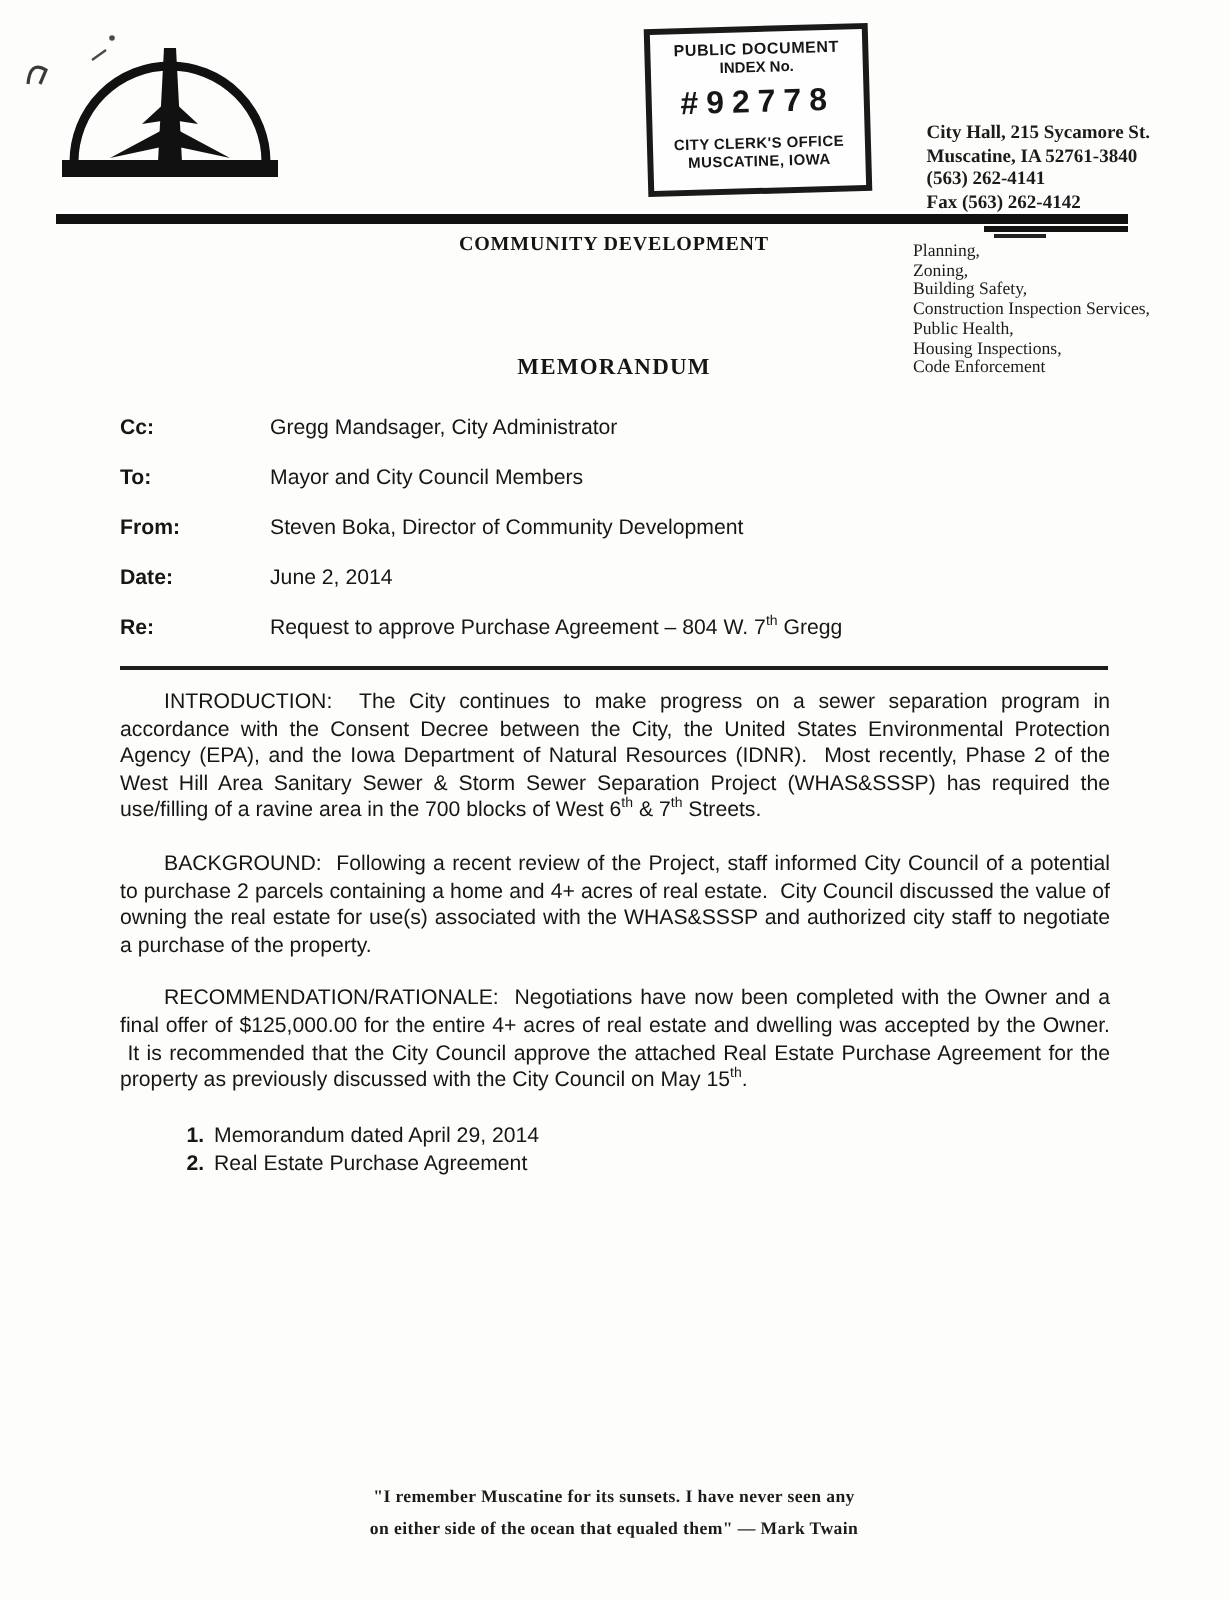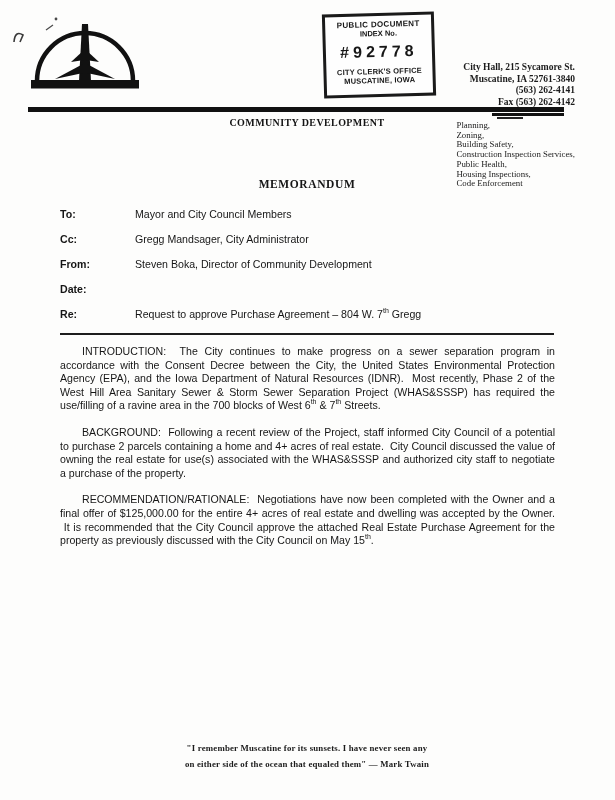--- a/index.html
+++ b/index.html
@@ -20,21 +20,21 @@
     border:3px solid #1a1a1a;transform:rotate(-1.6deg);
     text-align:center;box-sizing:border-box;padding-top:4px;
     background:rgba(255,255,255,.6);
   }
   .stamp .s1{font-size:8px;font-weight:bold;letter-spacing:.3px;}
   .stamp .s2{font-size:7.5px;font-weight:bold;}
   .stamp .num{font-size:16px;font-weight:bold;letter-spacing:4px;margin-top:5px;}
   .stamp .s3{font-size:7.5px;font-weight:bold;margin-top:6px;letter-spacing:.2px;}
   .stamp .s4{font-size:7.5px;font-weight:bold;letter-spacing:.2px;}
   .address{
-    position:absolute;right:40px;top:62px;text-align:right;
+    position:absolute;right:40px;top:62px;
     font-family:"Liberation Serif",serif;font-weight:bold;
     font-size:9.5px;line-height:11.7px;color:#1b1b1b;
   }
   .rule-thick{position:absolute;left:28px;top:107px;width:536px;height:4.5px;background:#111;}
   .rule-thick-b{position:absolute;left:492px;top:112.5px;width:72px;height:3px;background:#111;}
   .rule-thick-c{position:absolute;left:497px;top:117px;width:26px;height:1.5px;background:#222;}
   .dept-title{
     position:absolute;left:60px;top:117px;width:494px;text-align:center;
     font-family:"Liberation Serif",serif;font-weight:bold;font-size:10px;
     letter-spacing:.4px;color:#141414;
@@ -121,46 +121,51 @@
       <div>Construction Inspection Services,</div>
       <div>Public Health,</div>
       <div>Housing Inspections,</div>
       <div>Code Enforcement</div>
     </div>
 
   <div class="memo-title">MEMORANDUM</div>
 
   <div class="fields">
     <div class="frow">
+      <div class="flabel">Cc:</div>
+      <div class="fvalue">Gregg Mandsager, City Administrator</div>
+    </div>
+    <div class="frow">
       <div class="flabel">To:</div>
       <div class="fvalue">Mayor and City Council Members</div>
-    </div>
-    <div class="frow">
-      <div class="flabel">Cc:</div>
-      <div class="fvalue">Gregg Mandsager, City Administrator</div>
     </div>
     <div class="frow">
       <div class="flabel">From:</div>
       <div class="fvalue">Steven Boka, Director of Community Development</div>
     </div>
     <div class="frow">
       <div class="flabel">Date:</div>
+      <div class="fvalue">June 2, 2014</div>
     </div>
     <div class="frow">
       <div class="flabel">Re:</div>
       <div class="fvalue"><span>Request to approve Purchase Agreement – 804 W. 7</span><sup>th</sup><span> Gregg</span></div>
     </div>
   </div>
 
   <div class="rule-thin"></div>
 
   <div class="bodycol">
     <p><b>INTRODUCTION:</b><span>&nbsp; The City continues to make progress on a sewer separation program in accordance with the Consent Decree between the City, the United States Environmental Protection Agency (EPA), and the Iowa Department of Natural Resources (IDNR). &nbsp;Most recently, Phase 2 of the West Hill Area Sanitary Sewer &amp; Storm Sewer Separation Project (WHAS&amp;SSSP) has required the use/filling of a ravine area in the 700 blocks of West 6</span><sup>th</sup><span> &amp; 7</span><sup>th</sup><span> Streets.</span></p>
     <p><b>BACKGROUND:</b><span>&nbsp; Following a recent review of the Project, staff informed City Council of a potential to purchase 2 parcels containing a home and 4+ acres of real estate. &nbsp;City Council discussed the value of owning the real estate for use(s) associated with the WHAS&amp;SSSP and authorized city staff to negotiate a purchase of the property.</span></p>
     <p><b>RECOMMENDATION/RATIONALE:</b><span>&nbsp; Negotiations have now been completed with the Owner and a final offer of $125,000.00 for the entire 4+ acres of real estate and dwelling was accepted by the Owner. &nbsp;It is recommended that the City Council approve the attached Real Estate Purchase Agreement for the property as previously discussed with the City Council on May 15</span><sup>th</sup><span>.</span></p>
+    <ol class="backup">
+        <li>Memorandum dated April 29, 2014</li>
+        <li>Real Estate Purchase Agreement</li>
+      </ol>
   </div>
 
   <div class="footer-quote">
       <div>"I remember Muscatine for its sunsets. I have never seen any</div>
       <div>on either side of the ocean that equaled them" — Mark Twain</div>
     </div>
 
 </div>
 
 </body></html>

